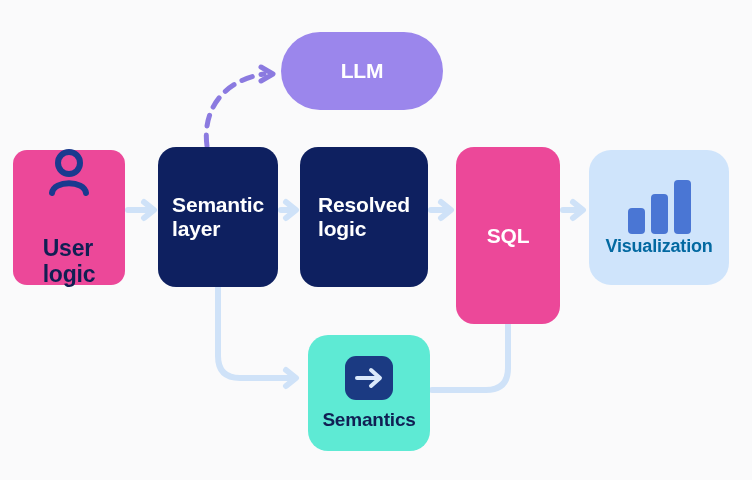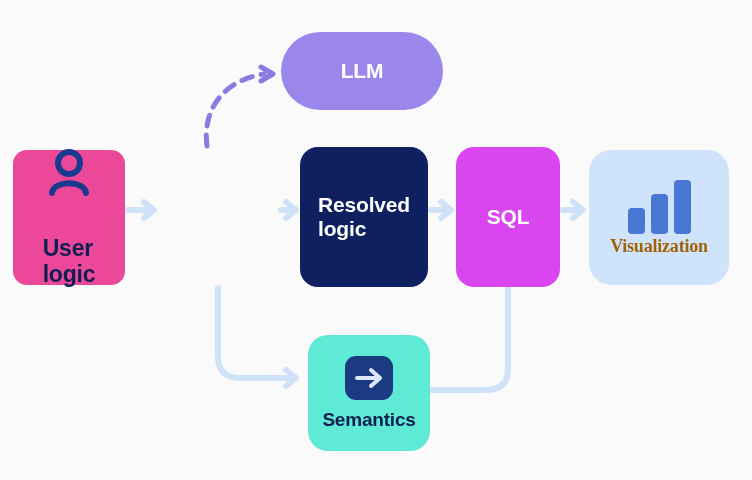--- a/index.html
+++ b/index.html
@@ -73,42 +73,41 @@
     border-radius: 18px;
   }
   #node-resolved-logic .node-label {
     color: #ffffff;
     font-size: 21px;
     font-weight: 700;
   }
 
   
   #node-sql {
-    left: 456px; top: 147px; width: 104px; height: 140px;
-    background: #d946ef;
+    left: 456px; top: 147px; width: 104px; height: 177px;
+    background: #ec4899;
     border-radius: 18px;
   }
   #node-sql .node-label {
     color: #ffffff;
     font-size: 21px;
     font-weight: 700;
   }
 
   
   #node-visualization {
     left: 589px; top: 150px; width: 140px; height: 135px;
     background: #cfe4fb;
     border-radius: 22px;
   }
   #node-visualization .node-label {
-    color: #a16207;
+    color: #0369a1;
     font-size: 18px;
     font-weight: 700;
     margin-top: 2px;
-    font-family: Liberation Serif, serif;
   }
   .bars-icon { width: 74px; height: 56px; display:block; }
 
   
   #node-llm {
     left: 281px; top: 32px; width: 162px; height: 78px;
     background: #9b86ec;
     border-radius: 40px;
   }
   #node-llm .node-label {
@@ -187,20 +186,26 @@
         <circle cx="26" cy="15" r="11" fill="none" stroke="#1a3a8f" stroke-width="6"></circle>
         <path d="M 9,45 C 11,32 41,32 43,45" fill="none" stroke="#1a3a8f" stroke-width="6" stroke-linecap="round"></path>
       </svg>
     </span>
     <div class="node-label">
       <div>User</div>
       <div>logic</div>
     </div>
   </div>
 
+  <div class="node" id="node-semantic-layer">
+    <div class="node-label">
+      <div>Semantic</div>
+      <div>layer</div>
+    </div>
+  </div>
 
   <div class="node" id="node-resolved-logic">
     <div class="node-label">
       <div>Resolved</div>
       <div>logic</div>
     </div>
   </div>
 
   <div class="node" id="node-sql">
     <div class="node-label">

